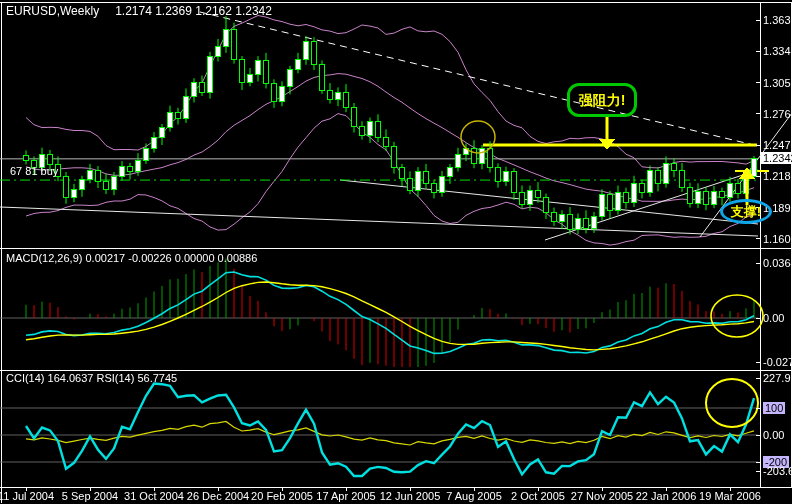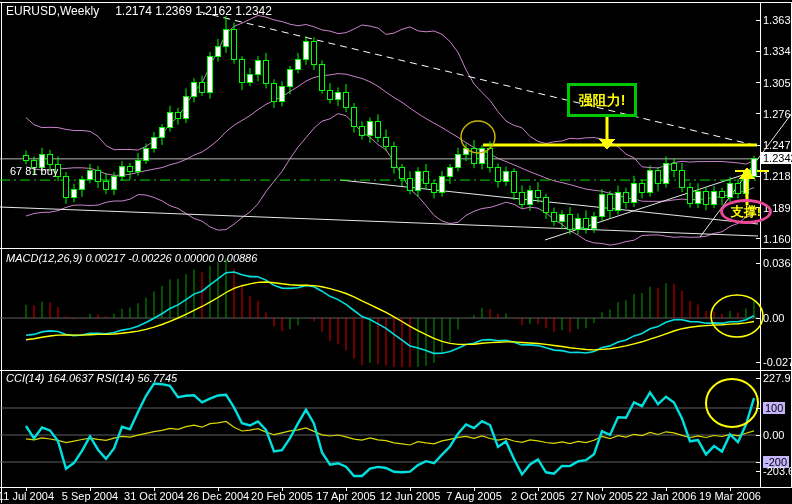--- a/index.html
+++ b/index.html
@@ -7,27 +7,27 @@
        font-family:"Liberation Sans",sans-serif;color:#fff;}
   svg{position:absolute;left:0;top:0;shape-rendering:crispEdges;}
   .ov{position:absolute;z-index:5;white-space:nowrap;}
   .hdr{left:6px;top:4px;font-size:12px;color:#fff;}
   .hdr b{font-weight:normal;margin-right:16px;}
   .axis-lbl{position:absolute;left:763px;font-size:11px;color:#fff;z-index:5;}
   .badge-cur{background:#fff;color:#000;padding:0 2px;}
   .badge-gray{background:#c4b5fd;color:#000;padding:0 2px;}
   .t-lbl{position:absolute;font-size:11px;color:#fff;transform:translateX(-50%);z-index:5;}
   .res-box{position:absolute;left:567px;top:83px;width:64px;height:28px;border:3px solid #00c800;
-           border-radius:0;color:#ffff00;font-size:14px;font-weight:bold;text-align:center;
+           border-radius:12px;color:#ffff00;font-size:14px;font-weight:bold;text-align:center;
            line-height:28px;z-index:6;}
-  .sup-bub{position:absolute;left:720px;top:199px;width:46px;height:19px;border:3px solid #ec4899;
+  .sup-bub{position:absolute;left:720px;top:199px;width:46px;height:19px;border:3px solid #0ea5e9;
            border-radius:50%;color:#ffff00;font-size:13px;font-weight:bold;text-align:center;
            line-height:19px;z-index:6;}
   .order-lbl{left:10px;top:165px;font-size:11px;color:#fff;z-index:4;}
-  .ind-lbl{font-size:11px;color:#fff;z-index:5;font-style:italic;}
+  .ind-lbl{font-size:11px;color:#fff;z-index:5;}
   .foot{left:6px;top:467px;font-size:11px;color:#fff;z-index:5;}
 </style>
 </head>
 <body>
 
 <div class="win">
   <svg id="cv" width="792" height="504">
       <line x1="0" y1="2" x2="792" y2="2" stroke="#fff"></line>
       <line x1="1" y1="2" x2="1" y2="503" stroke="#fff"></line>
       <line x1="791" y1="2" x2="791" y2="487" stroke="#fff"></line>

